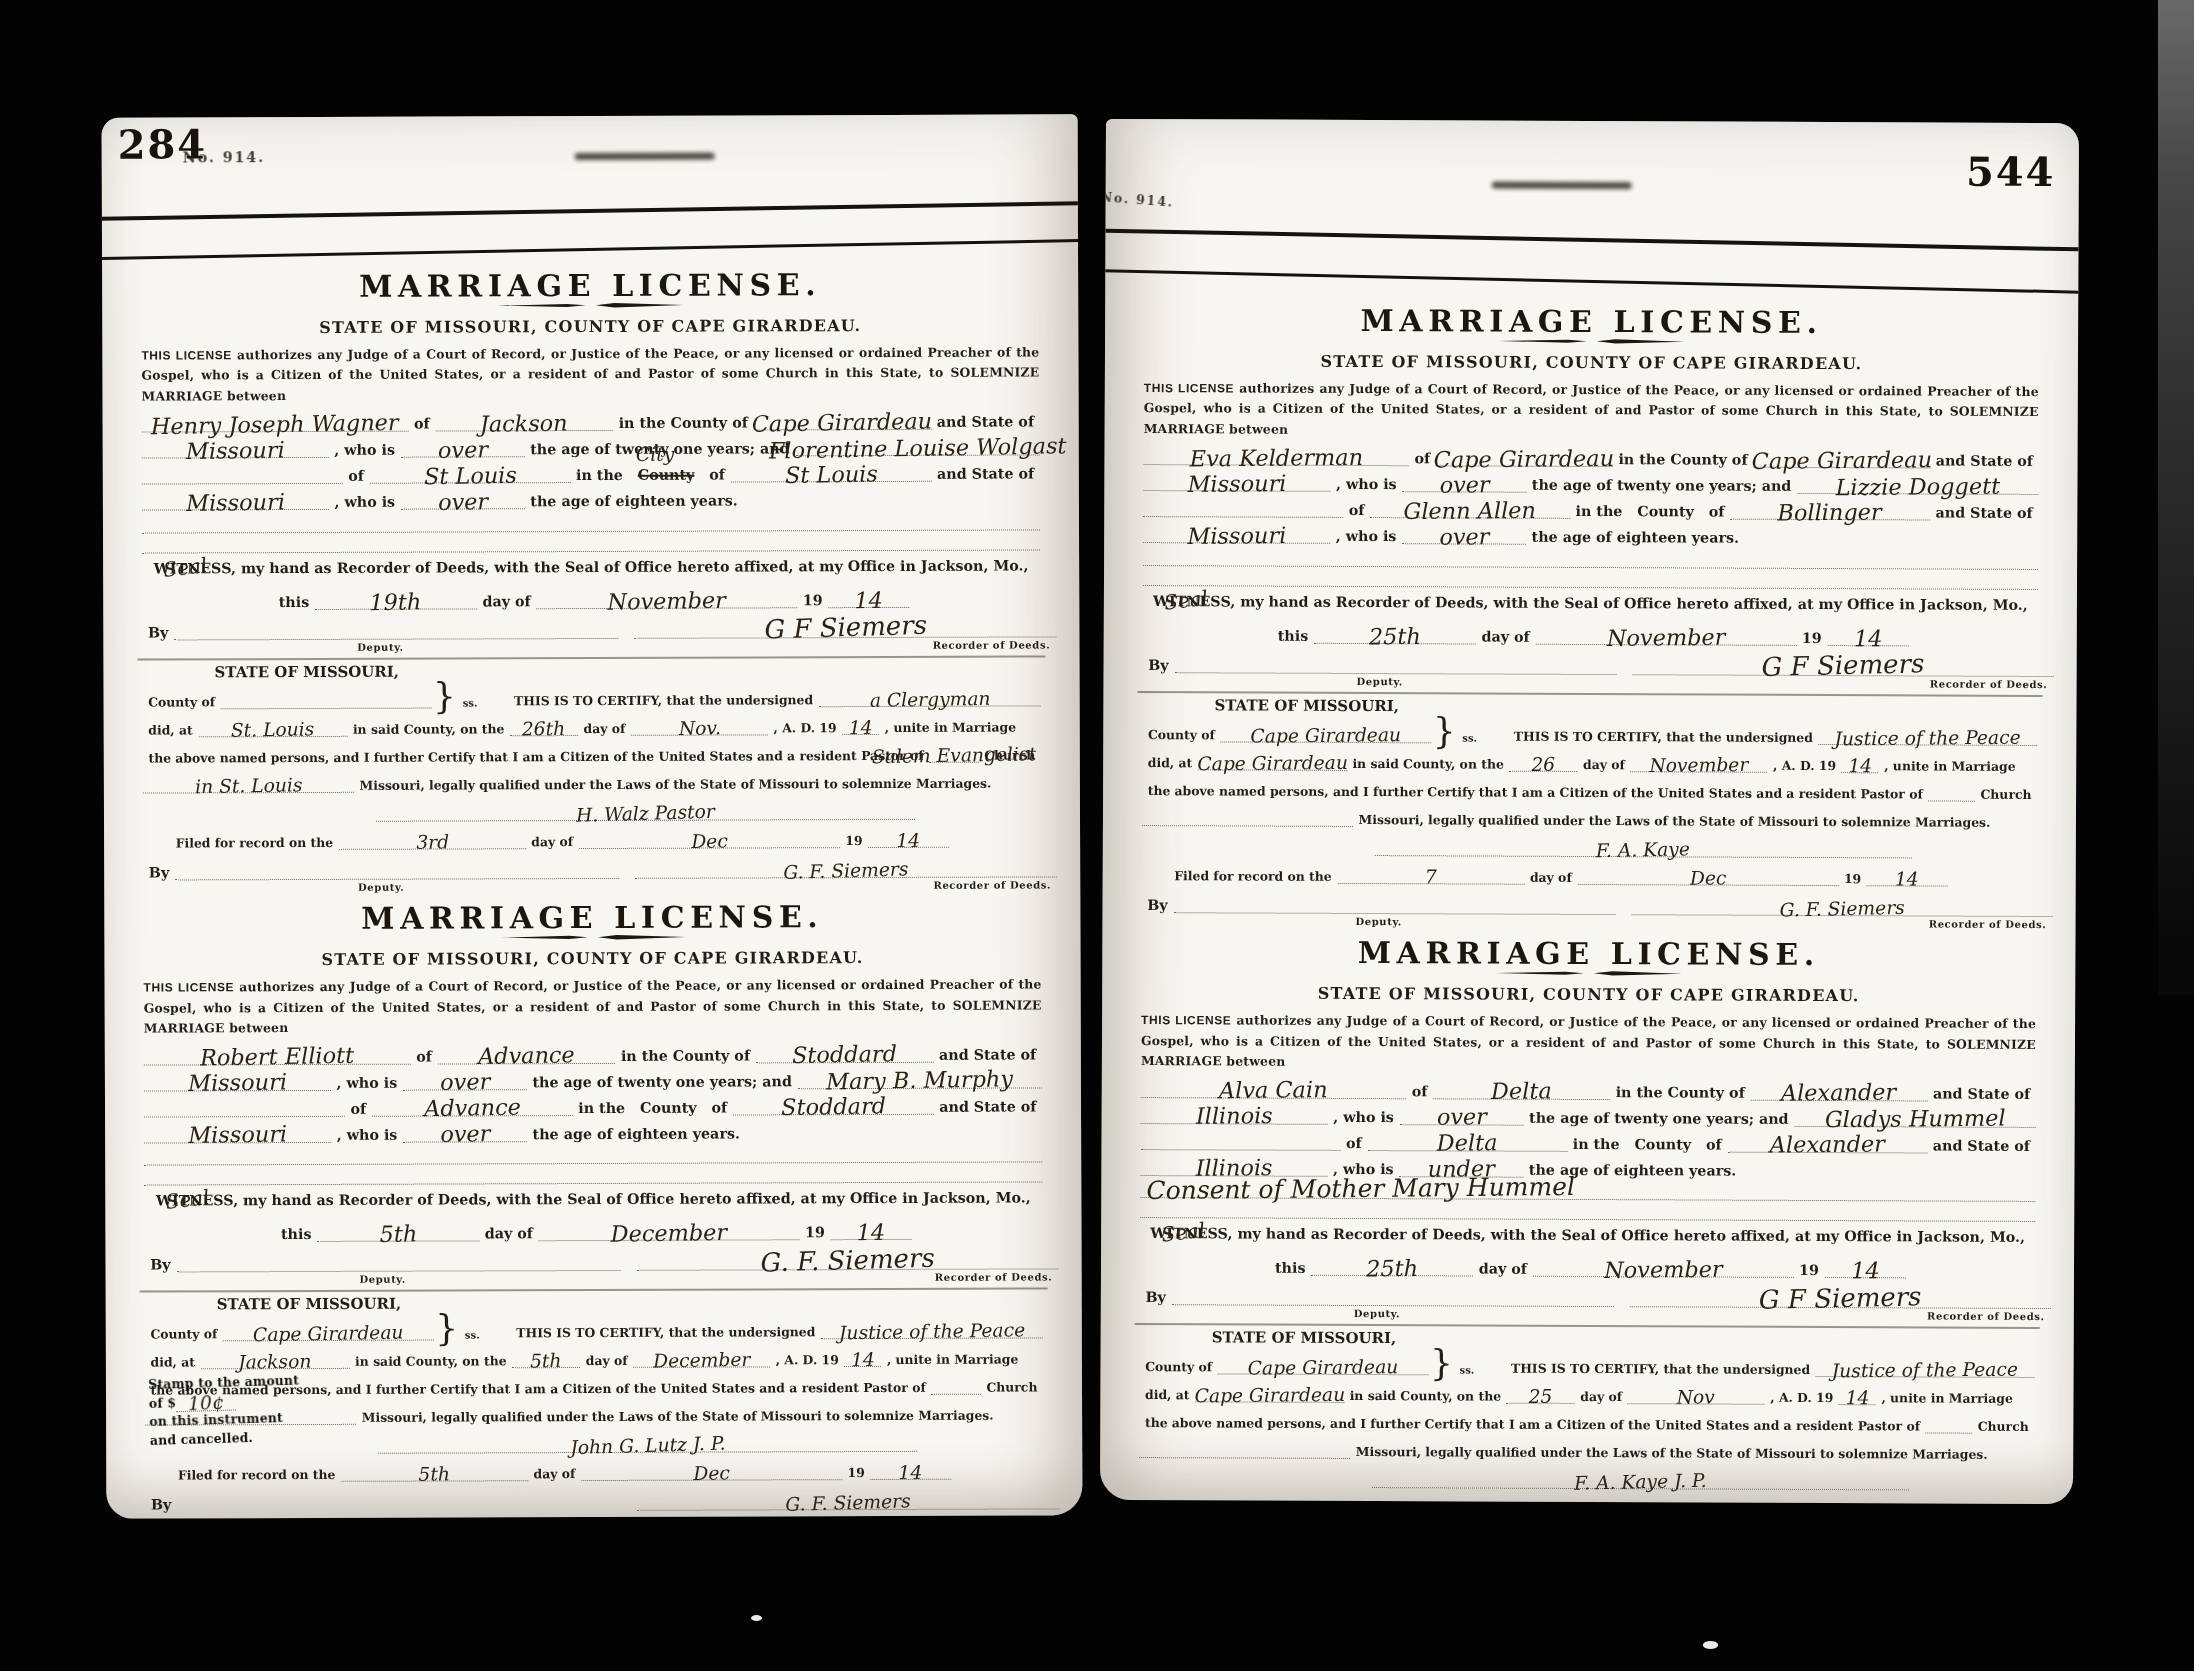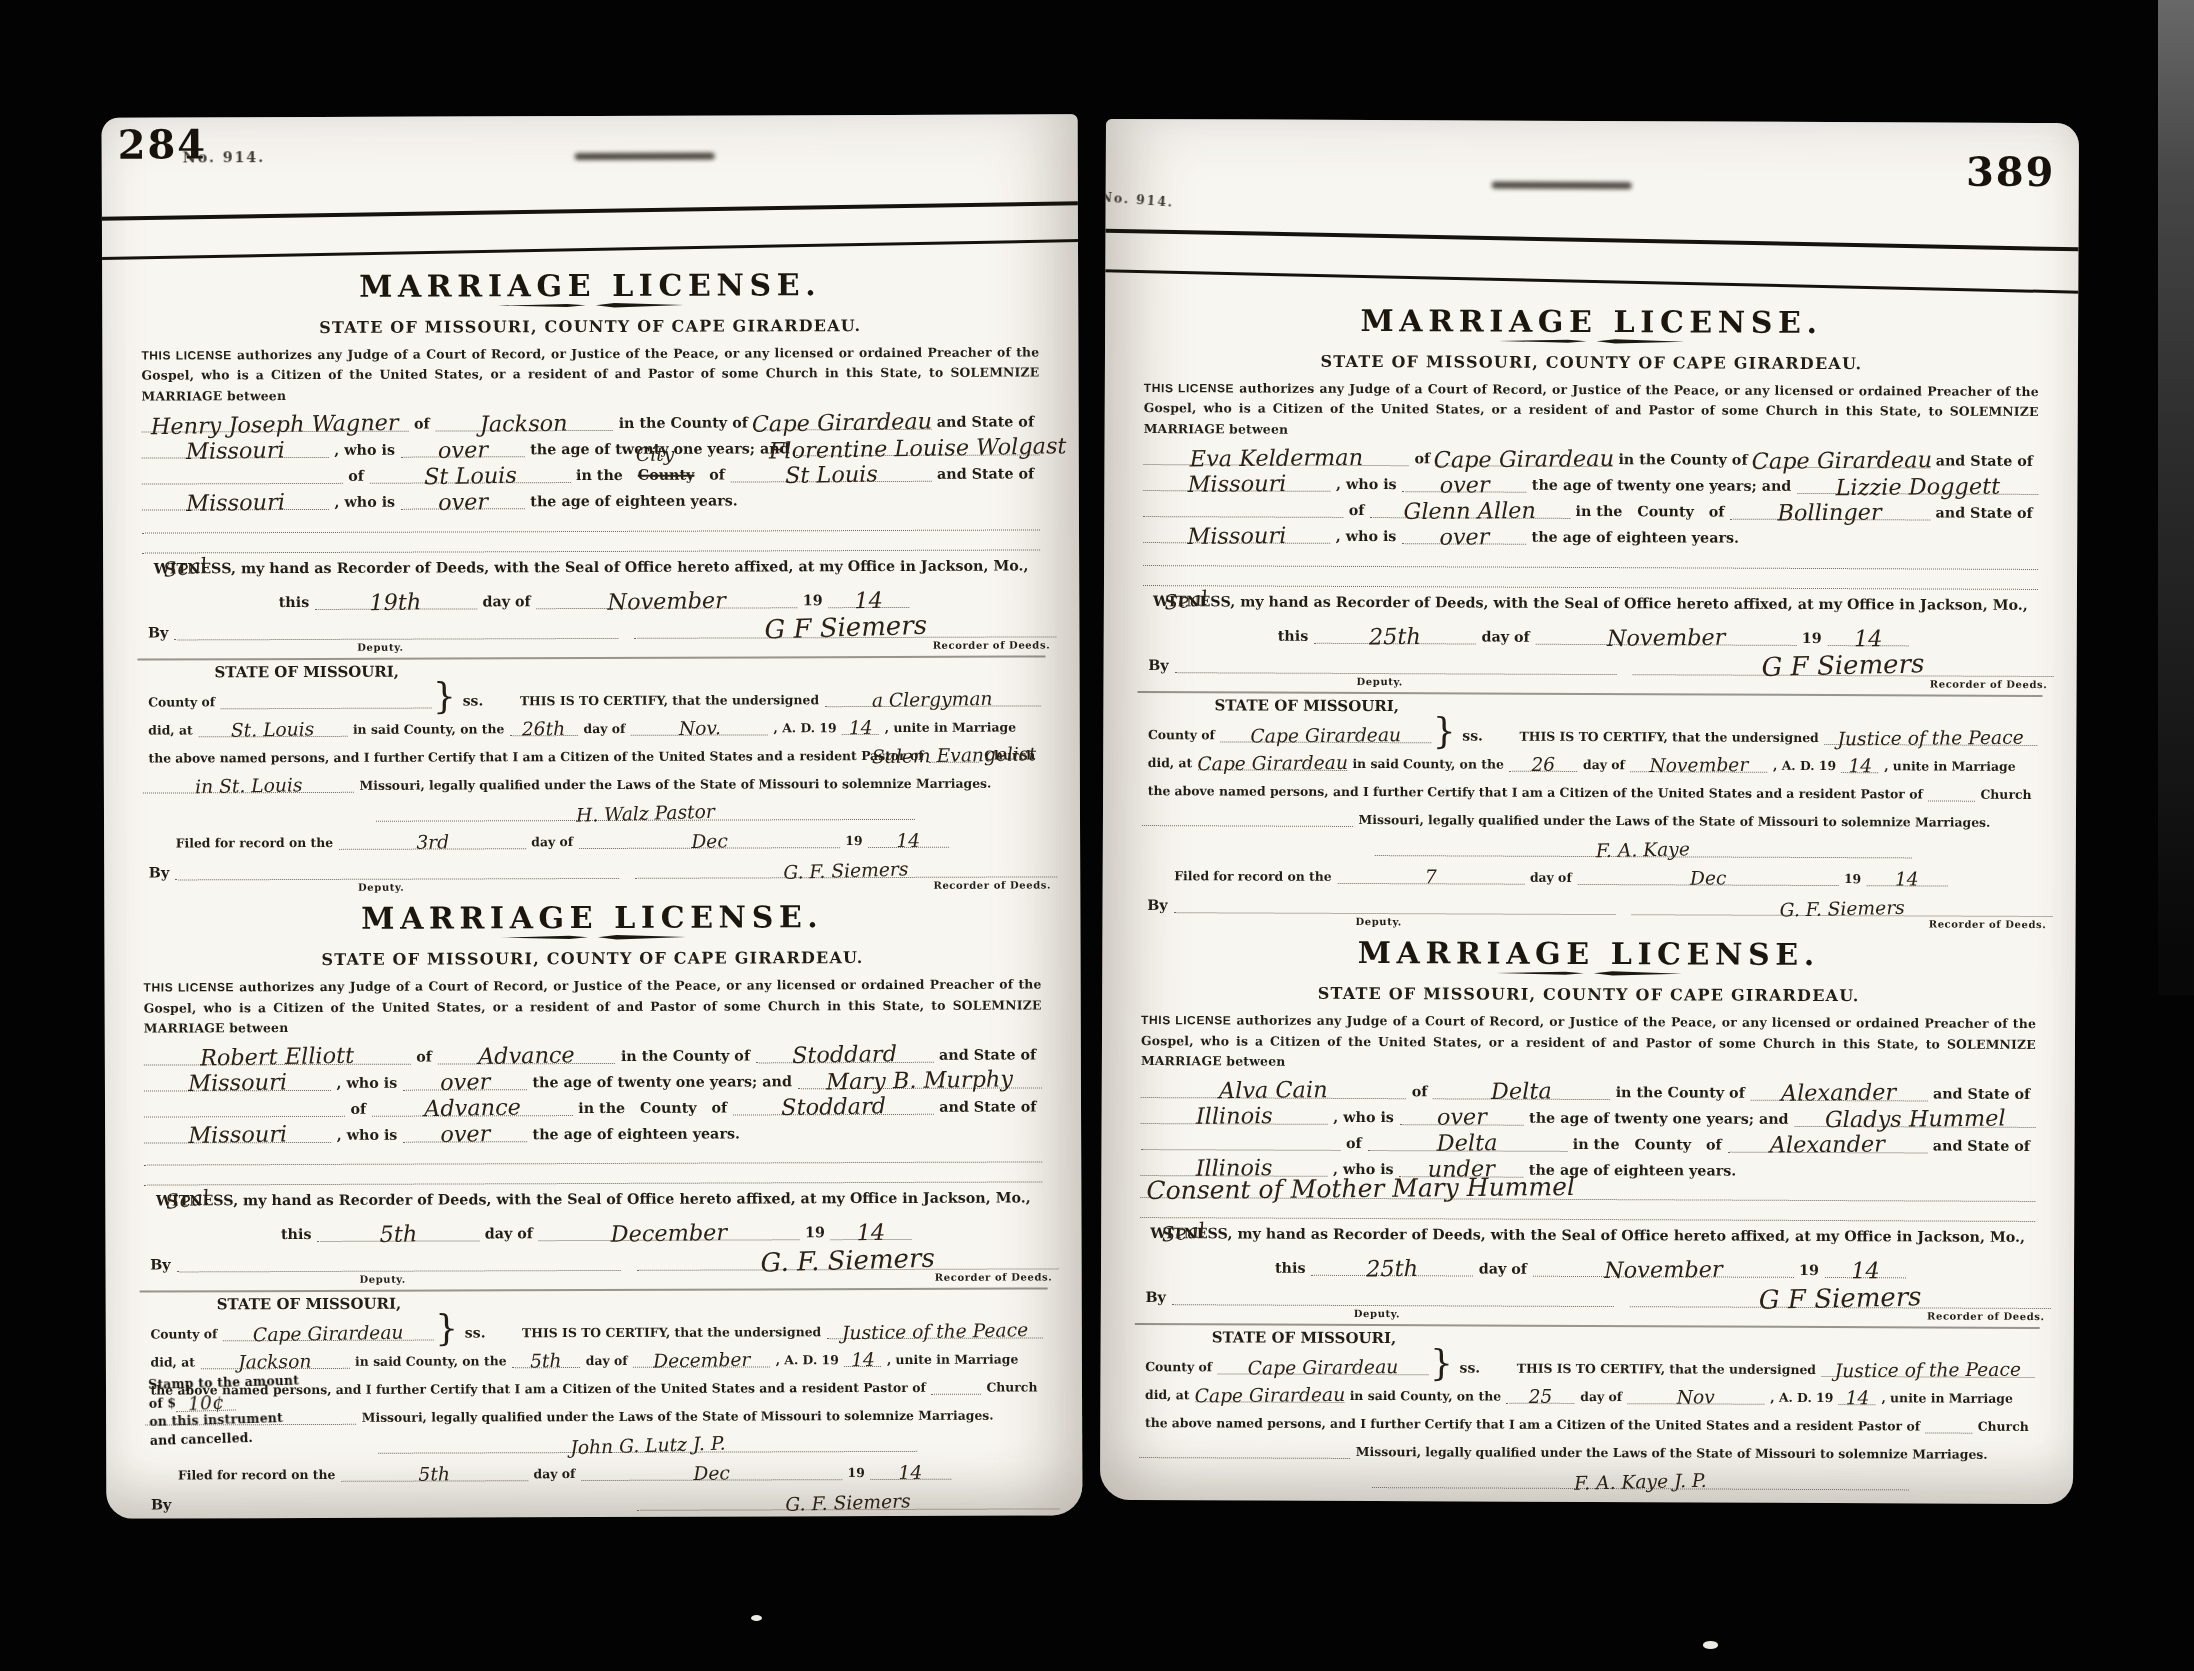--- a/index.html
+++ b/index.html
@@ -74,21 +74,21 @@
   .sigline .fill{width:100%;}
   .sublabel{font-size:10px;font-weight:700;text-align:center;margin-top:1.9px;letter-spacing:0.6px;}
   .sublabel.right{text-align:right;padding-right:6.2px;}
   .sep{height:1.9px;background:#38332a;opacity:.5;margin:5px -5px 1.2px;}
   
   .certify{position:relative;margin-top:2.5px;}
   .cert-head{font-size:15px;font-weight:700;margin-left:72px;height:18.7px;display:flex;align-items:flex-end;}
   .certify .row{font-size:12.4px;height:28px;}
   .certify .hw{font-size:18.7px;}
   .brace{font-size:36px;font-weight:400;line-height:.7;padding:0 1.2px;}
-  .ss{font-size:14px;padding-right:15px;}
+  .ss{font-size:10px;padding-right:15px;}
   .gap{flex:0 0 16px;}
   .certsig{height:29px;display:flex;align-items:flex-end;margin-left:26%;width:60%;}
   .certsig .fill{width:100%;}
   .filedrow{margin-left:27px;height:29px;}
   
   .stamp{
     position:absolute;left:3.7px;top:78px;width:187px;z-index:2;
     font-size:12.4px;font-weight:700;line-height:1.5;letter-spacing:0.2px;
     transform:rotate(-1.5deg);color:#13100a;filter:blur(0.2px);
   }
@@ -525,21 +525,21 @@
 
         </div>
       </div>
     </div>
   </section>
 </div>
   </div>
 </div>
 
 <div class="page pg-right">
-  <div class="pagenum">389</div>
+  <div class="pagenum">544</div>
   <div class="formnum">No. 914.</div>
   <div class="smudge"></div>
   <div class="toprule r1"></div>
   <div class="toprule r2"></div>
   <div class="licenses">
     <div class="license-slot">
   <section class="license">
     <h2 class="title">MARRIAGE LICENSE.</h2>
     <div class="ornament">
       <svg width="187" height="8.7" viewBox="0 0 300 14">

